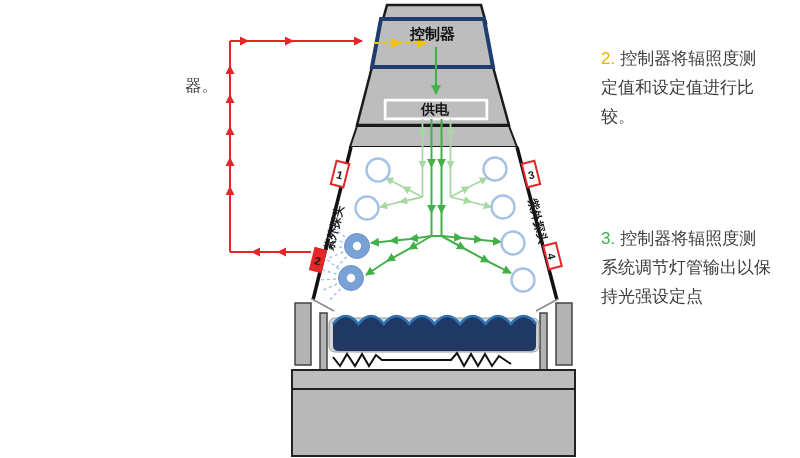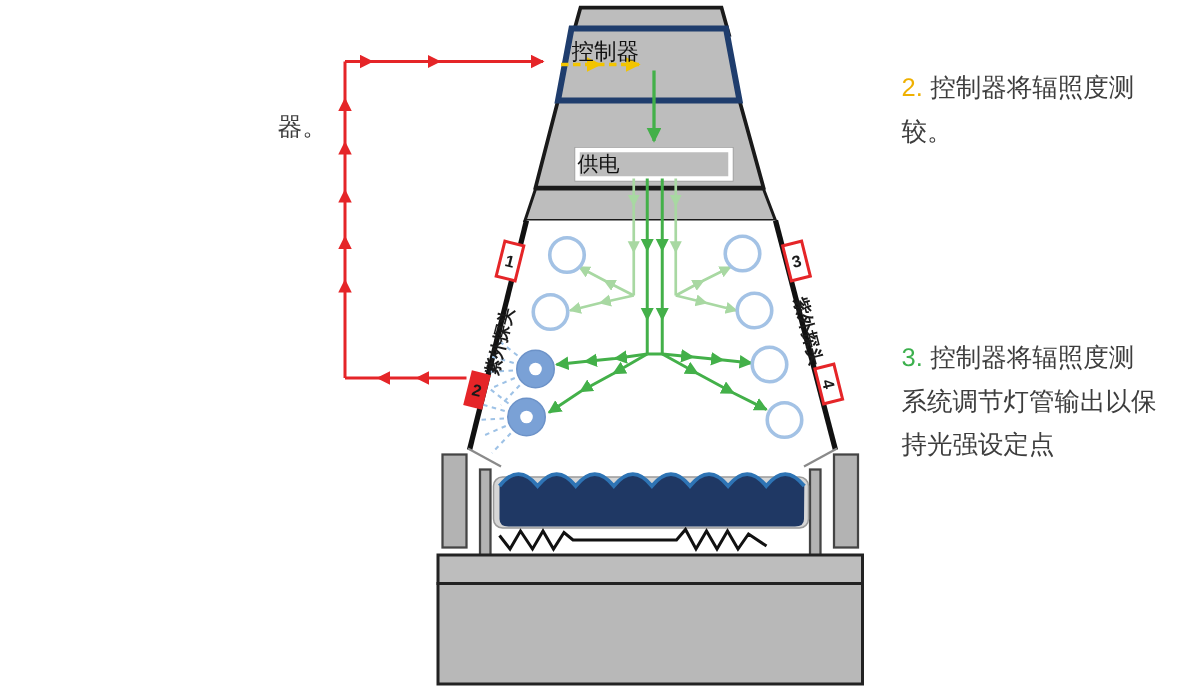--- a/index.html
+++ b/index.html
@@ -1,19 +1,19 @@
 <!DOCTYPE html>
 <html><head>
 <meta charset="utf-8">
 <style>
   html,body{margin:0;padding:0;background:#fff;}
   .stage{position:relative;width:800px;height:458px;background:#fff;overflow:hidden;
          font-family:"Liberation Sans","DejaVu Sans",sans-serif;}
   .stage svg{position:absolute;left:0;top:0;}
-  .lbl{position:absolute;font-weight:normal;color:#111;text-align:left;}
+  .lbl{position:absolute;font-weight:bold;color:#111;text-align:center;}
   .lbl-controller{left:381px;top:25px;width:103px;font-size:15px;}
   .lbl-power{left:385px;top:101px;width:100px;font-size:14px;}
   .lbl-base{left:292px;top:411px;width:283px;font-size:17px;}
   .note{position:absolute;color:#3d3d3d;}
   .note-1{left:0;top:72px;width:218px;font-size:16.5px;line-height:27px;text-align:right;}
   .note-2{left:601px;top:44px;width:196px;font-size:17px;line-height:29px;text-align:left;}
   .note-3{left:601px;top:224px;width:202px;font-size:17px;line-height:29px;text-align:left;}
   .num{margin-right:5px;}
   .n1{color:#e52528;}
   .n2{color:#efb000;}
@@ -144,20 +144,21 @@
 
   <div class="lbl lbl-controller">控制器</div>
   <div class="lbl lbl-power">供电</div>
 
   <div class="note note-1">
     <div>器。</div>
   </div>
 
   <div class="note note-2">
     <div><span class="num n2">2.</span><span>控制器将辐照度测</span></div>
+    <div>定值和设定值进行比</div>
     <div>较。</div>
   </div>
 
   <div class="note note-3">
     <div><span class="num n3">3.</span><span>控制器将辐照度测</span></div>
     <div>系统调节灯管输出以保</div>
     <div>持光强设定点</div>
   </div>
 
 </div>

